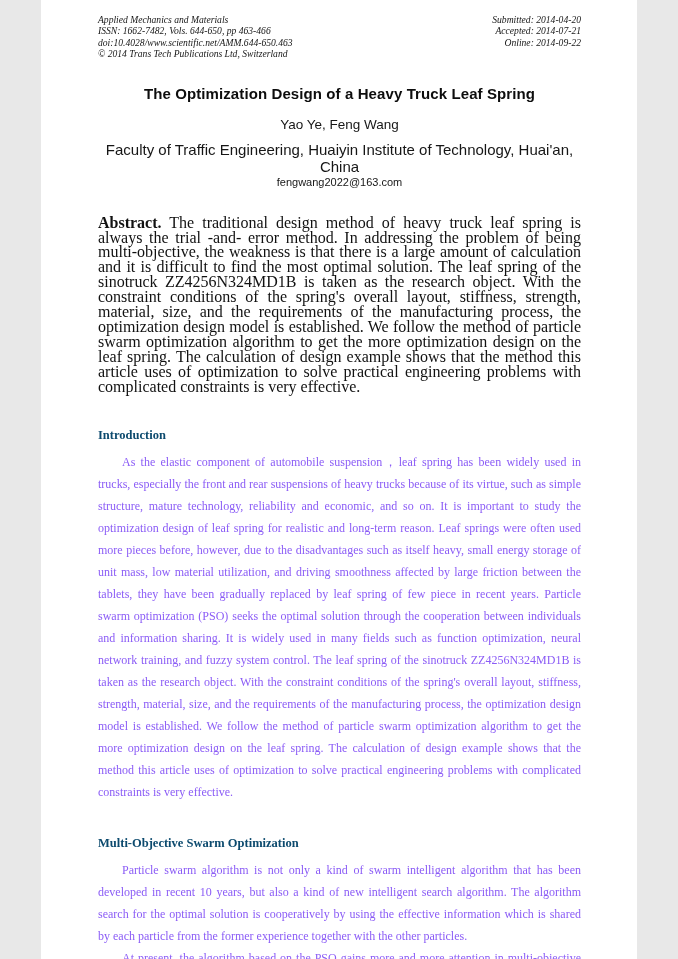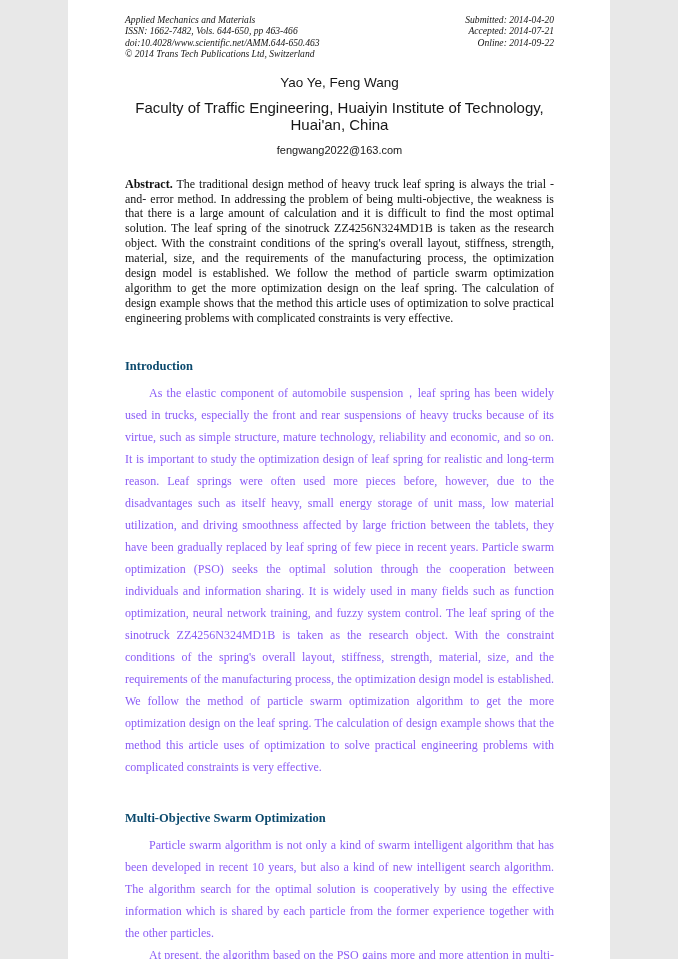--- a/index.html
+++ b/index.html
@@ -1,20 +1,20 @@
 <!DOCTYPE html>
 <html><head>
 <meta charset="utf-8">
 <style>
   * { margin: 0; padding: 0; box-sizing: border-box; }
   html, body { background: #e8e8e8; }
   body { font-family: "Liberation Serif", serif; }
   .page {
     position: relative;
-    width: 542px;
+    width: 596px;
     height: 959px;
     margin: 0 auto;
     background: #ffffff;
     color: #111;
     padding: 14px 56px 0 57px;
     overflow: hidden;
   }
   
   .hdr {
     display: flex;
@@ -43,38 +43,38 @@
     color: #161616;
   }
   .affiliation {
     margin-top: 9px;
     text-align: center;
     font-family: "Liberation Sans", sans-serif;
     font-size: 15px;
     color: #161616;
   }
   .email {
-    margin-top: 11px;
+    margin-top: 1px;
     text-align: center;
     font-family: "Liberation Sans", sans-serif;
     font-size: 11px;
     color: #161616;
   }
   
   .keywords {
     margin-top: 26px;
     font-family: "Liberation Sans", sans-serif;
     font-size: 11px;
     color: #161616;
   }
   .keywords .lbl { font-weight: bold; }
   
   .abstract {
-    margin-top: 21px;
-    font-size: 12px;
+    margin-top: 28px;
+    font-size: 16px;
     line-height: 14.9px;
     text-align: justify;
     color: #111;
   }
   .abstract .lbl { font-weight: bold; }
   h2.sec {
     font-size: 12.5px;
     font-weight: bold;
     margin-top: 33px;
     margin-bottom: 8px;
@@ -100,20 +100,21 @@
       <div>doi:10.4028/www.scientific.net/AMM.644-650.463</div>
       <div>© 2014 Trans Tech Publications Ltd, Switzerland</div>
     </div>
     <div class="dates">
       <div>Submitted: 2014-04-20</div>
       <div>Accepted: 2014-07-21</div>
       <div>Online: 2014-09-22</div>
     </div>
   </div>
 
+  <h1 class="title">The Optimization Design of a Heavy Truck Leaf Spring</h1>
 
   <div class="authors">Yao Ye, Feng Wang</div>
 
   <div class="affiliation">Faculty of Traffic Engineering, Huaiyin Institute of Technology, Huai'an, China</div>
 
   <div class="email">fengwang2022@163.com</div>
 
 
   <p class="abstract"><span class="lbl">Abstract.</span> <span>The traditional design method of heavy truck leaf spring is always the trial -and- error method. In addressing the problem of being multi-objective, the weakness is that there is a large amount of calculation and it is difficult to find the most optimal solution. The leaf spring of the sinotruck ZZ4256N324MD1B is taken as the research object. With the constraint conditions of the spring's overall layout, stiffness, strength, material, size, and the requirements of the manufacturing process, the optimization design model is established. We follow the method of particle swarm optimization algorithm to get the more optimization design on the leaf spring. The calculation of design example shows that the method this article uses of optimization to solve practical engineering problems with complicated constraints is very effective.</span></p>
 

